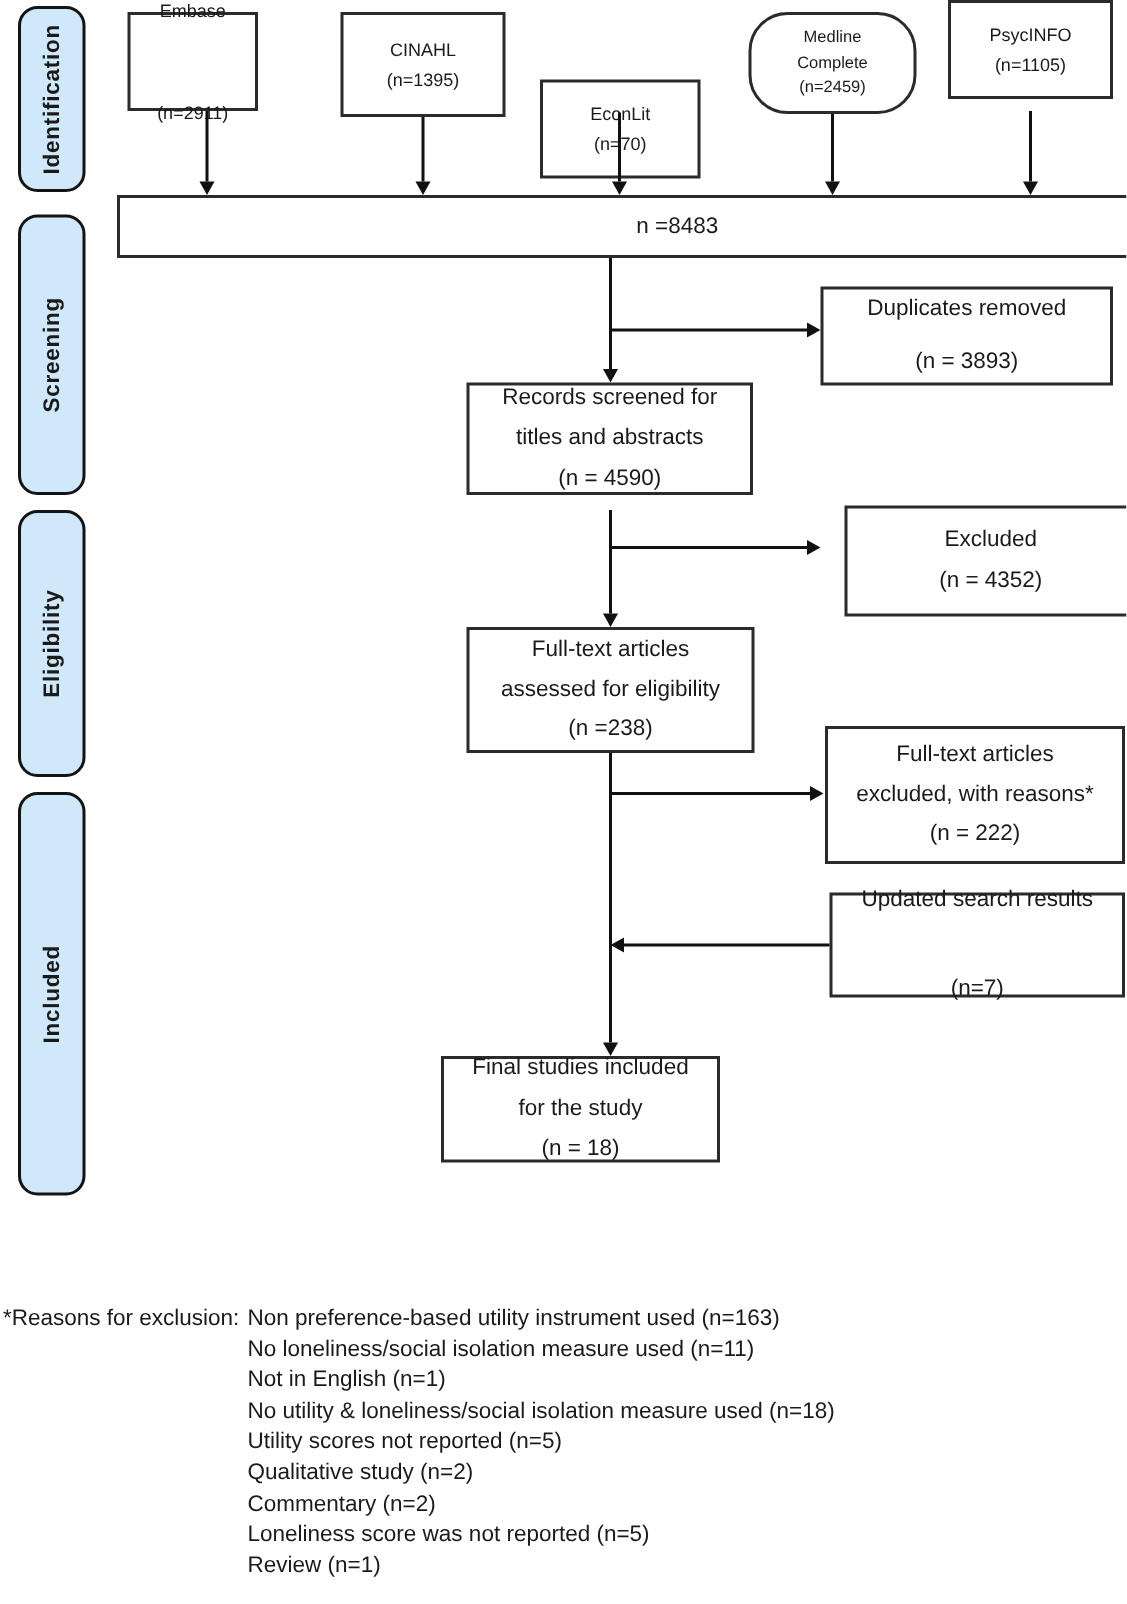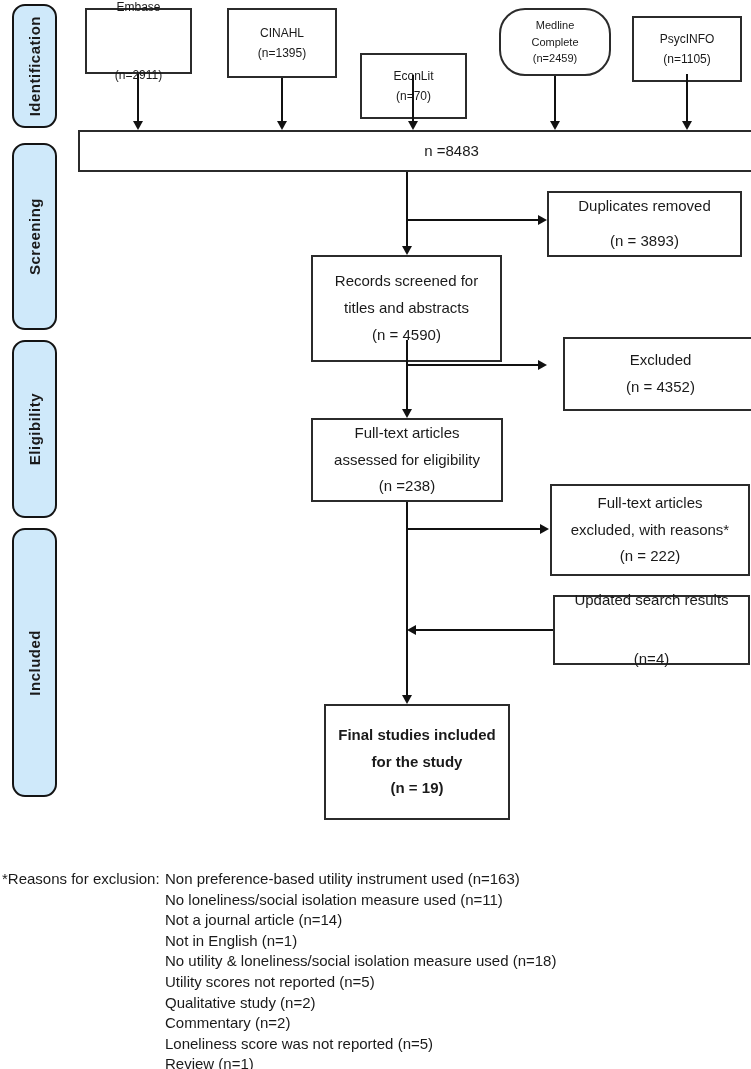--- a/index.html
+++ b/index.html
@@ -52,38 +52,38 @@
   <div class="stage" style="top:143px;height:187px;">
     <span class="stage-text">Screening</span>
   </div>
   <div class="stage" style="top:340px;height:178px;">
     <span class="stage-text">Eligibility</span>
   </div>
   <div class="stage" style="top:528px;height:269px;">
     <span class="stage-text">Included</span>
   </div>
 
-  <div class="box srcbox" style="left:85px;top:8px;width:107px;height:66px;gap:48px;">
+  <div class="box srcbox" style="left:85px;top:8px;width:87px;height:66px;gap:48px;">
     <div>Embase</div>
     <div>(n=2911)</div>
   </div>
   <div class="box srcbox" style="left:227px;top:8px;width:110px;height:70px;align-items:center;">
     <div>CINAHL</div>
     <div>(n=1395)</div>
   </div>
   <div class="box srcbox" style="left:360px;top:9px;width:107px;height:66px;margin-top:44px;">
     <div>EconLit</div>
     <div>(n=70)</div>
   </div>
   <div class="box srcbox small" style="left:499px;top:8px;width:112px;height:68px;">
     <div>Medline</div>
     <div>Complete</div>
     <div>(n=2459)</div>
   </div>
-  <div class="box srcbox" style="left:632px;top:16px;width:110px;height:66px;">
+  <div class="box srcbox" style="left:632px;top:0;width:110px;height:66px;">
     <div>PsycINFO</div>
     <div>(n=1105)</div>
   </div>
 
   <div class="vline" style="left:137px;top:74px;height:47px;"></div>
   <div class="arr-down" style="left:133px;top:121px;"></div>
   <div class="vline" style="left:281px;top:78px;height:43px;"></div>
   <div class="arr-down" style="left:277px;top:121px;"></div>
   <div class="vline" style="left:412px;top:75px;height:46px;"></div>
   <div class="arr-down" style="left:408px;top:121px;"></div>
@@ -99,21 +99,21 @@
   <div class="vline" style="left:406px;top:172px;height:74px;"></div>
   <div class="arr-down" style="left:402px;top:246px;"></div>
 
   <div class="hline" style="left:407px;top:219px;width:132px;"></div>
   <div class="arr-right" style="left:538px;top:215px;"></div>
   <div class="box" style="left:547px;top:191px;width:195px;height:66px;justify-content:space-between;">
     <div>Duplicates removed</div>
     <div>(n = 3893)</div>
   </div>
 
-  <div class="box" style="left:311px;top:255px;width:191px;height:107px;text-align:right;">
+  <div class="box" style="left:311px;top:255px;width:191px;height:75px;text-align:right;">
     <div>Records screened for</div>
     <div>titles and abstracts</div>
     <div>(n = 4590)</div>
   </div>
 
   <div class="vline" style="left:406px;top:340px;height:69px;"></div>
   <div class="arr-down" style="left:402px;top:409px;"></div>
 
   <div class="hline" style="left:407px;top:364px;width:132px;"></div>
   <div class="arr-right" style="left:538px;top:360px;"></div>
@@ -134,37 +134,36 @@
   <div class="hline" style="left:407px;top:528px;width:134px;"></div>
   <div class="arr-right" style="left:540px;top:524px;"></div>
   <div class="box" style="left:550px;top:484px;width:200px;height:92px;">
     <div>Full-text articles</div>
     <div>excluded, with reasons*</div>
     <div>(n = 222)</div>
   </div>
 
   <div class="box" style="left:553px;top:595px;width:197px;height:70px;gap:32px;">
     <div>Updated search results</div>
-    <div>(n=4)</div>
+    <div>(n=7)</div>
   </div>
   <div class="hline" style="left:415px;top:629px;width:138px;"></div>
   <div class="arr-left" style="left:407px;top:625px;"></div>
 
-  <div class="box" style="left:324px;top:704px;width:186px;height:116px;font-weight:bold;">
+  <div class="box" style="left:294px;top:704px;width:186px;height:71px;">
     <div>Final studies included</div>
     <div>for the study</div>
-    <div>(n = 19)</div>
+    <div>(n = 18)</div>
   </div>
 
   <div class="footnote">
     <div class="footnote-label">*Reasons for exclusion:</div>
     <div class="reasons">
       <div>Non preference-based utility instrument used (n=163)</div>
       <div>No loneliness/social isolation measure used (n=11)</div>
-      <div>Not a journal article (n=14)</div>
       <div>Not in English (n=1)</div>
       <div>No utility &amp; loneliness/social isolation measure used (n=18)</div>
       <div>Utility scores not reported (n=5)</div>
       <div>Qualitative study (n=2)</div>
       <div>Commentary (n=2)</div>
       <div>Loneliness score was not reported (n=5)</div>
       <div>Review (n=1)</div>
     </div>
   </div>
 

